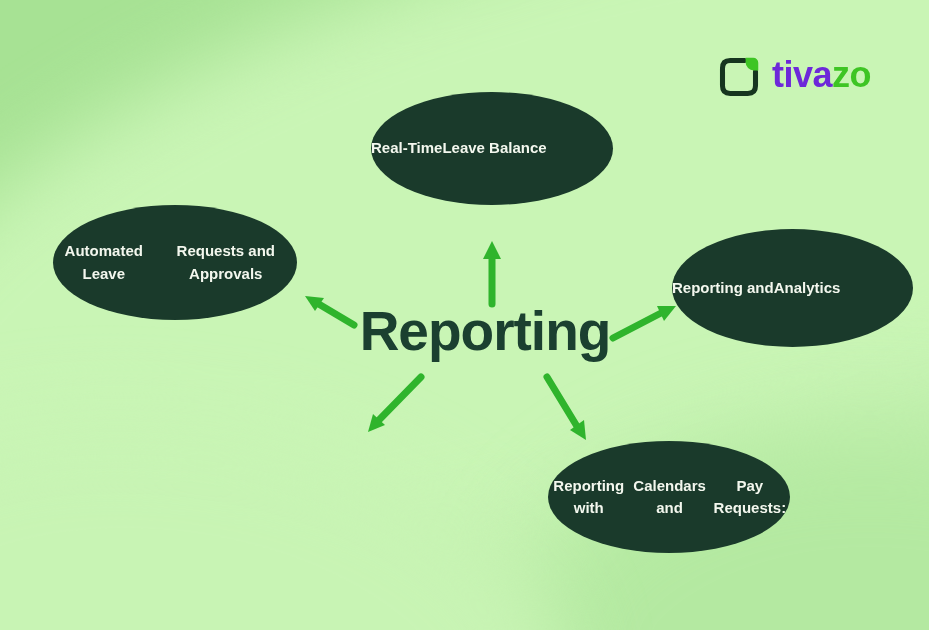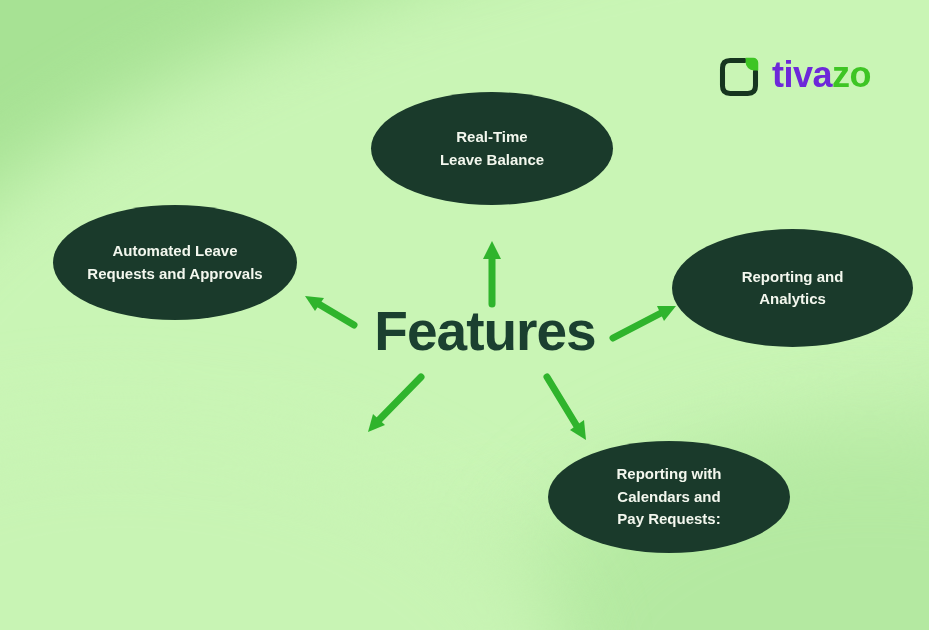--- a/index.html
+++ b/index.html
@@ -87,23 +87,22 @@
   }
   .arrows line { stroke: #2fb42c; stroke-width: 7; stroke-linecap: round; }
   .arrows polygon { fill: #2fb42c; }
 
   
   .node {
     position: absolute;
     background: #1a3a2b;
     border-radius: 50%;
     display: flex;
-    flex-direction: column;
+    flex-direction: row;
     align-items: center;
-    justify-content: center;
     text-align: center;
     color: #f3f7ee;
     font-size: 15px;
     font-weight: 700;
     line-height: 1.5;
   }
   .node span { display: block; }
   .node span:empty { display: none; }
 
   .node-real-time   { left: 371px; top:  92px; width: 242px; height: 113px; }
@@ -125,21 +124,21 @@
   <div class="logo">
     <svg class="logo-icon" viewBox="0 0 40 40" aria-hidden="true">
       <path d="M25 5 H12 Q5 5 5 12 V28 Q5 35 12 35 H28 Q35 35 35 28 V15" fill="none" stroke="#16351f" stroke-width="4.6" stroke-linecap="round"></path>
       <path d="M26 2.5 h7 a4.5 4.5 0 0 1 4.5 4.5 v7 h-4 a7.5 7.5 0 0 1 -7.5 -7.5 z" fill="#3ec524"></path>
     </svg>
     <div class="logo-text">
       <span class="brand-dark">tiva</span><span class="brand-accent">zo</span>
     </div>
   </div>
 
-  <h1 class="title">Features</h1>
+  <h1 class="title">Reporting</h1>
 
   <svg class="arrows" viewBox="0 0 929 630" aria-hidden="true">
     <g>
       <line x1="492" y1="304" x2="492" y2="255"></line>
       <polygon points="492,241 483,259 501,259"></polygon>
     </g>
     <g>
       <line x1="354" y1="325" x2="317" y2="303"></line>
       <polygon points="305,296 315,311 324,298"></polygon>
     </g>

